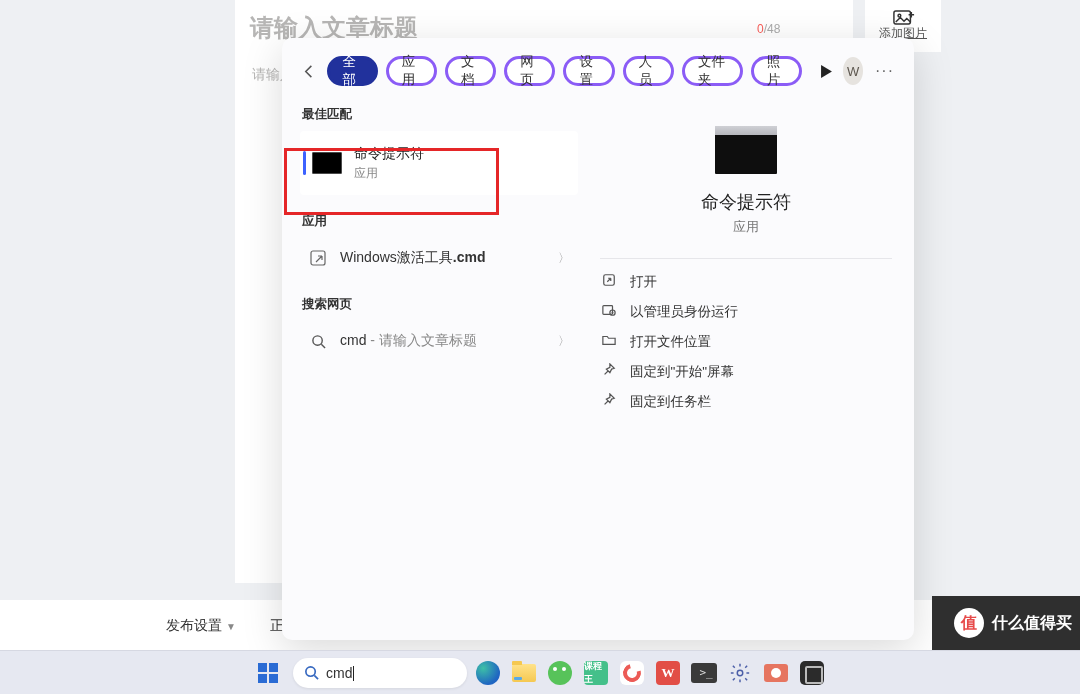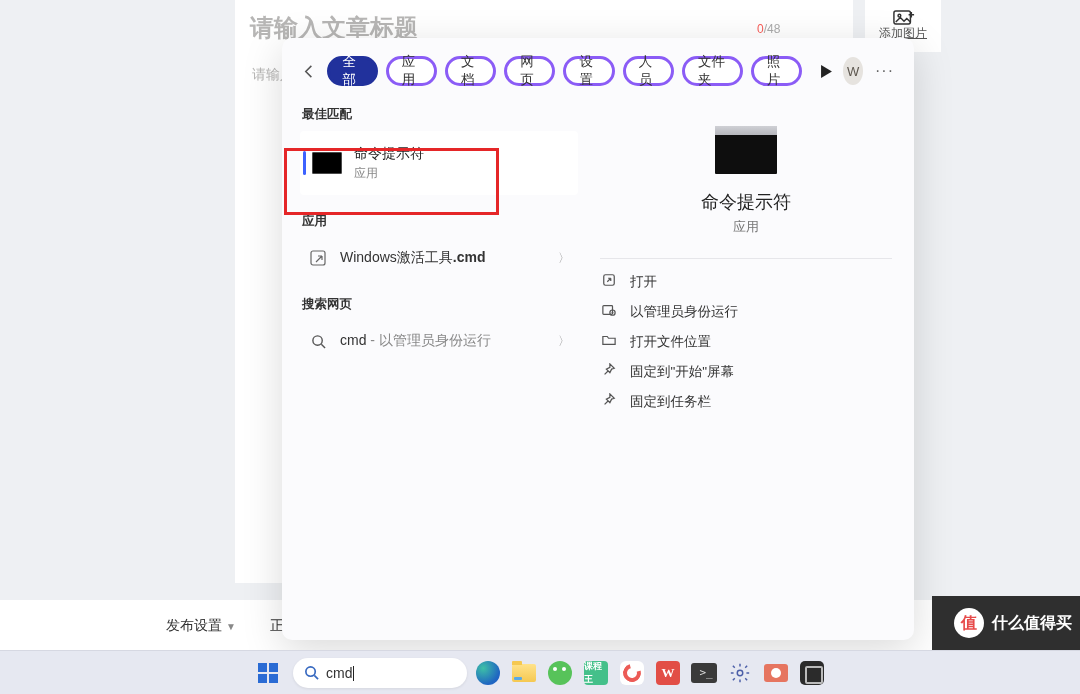--- a/index.html
+++ b/index.html
@@ -166,21 +166,21 @@
       </div>
 
       <div class="sec-label" style="margin-top:18px">搜索网页</div>
       <div class="list-row">
         <div class="lr-icon">
           <svg width="15" height="15" viewBox="0 0 16 16" fill="none" stroke="#555" stroke-width="1.5">
               <circle cx="7" cy="7" r="5"></circle>
               <line x1="11" y1="11" x2="15" y2="15"></line>
             </svg>
         </div>
-        <div class="lr-text"><span>cmd</span><span class="muted"> - 以管理员身份运行</span></div>
+        <div class="lr-text"><span>cmd</span><span class="muted"> - 请输入文章标题</span></div>
         <div class="lr-chev">〉</div>
       </div>
     </div>
 
     <div class="sp-right">
       <div class="preview-icon"></div>
       <div class="preview-title">命令提示符</div>
       <div class="preview-sub">应用</div>
       <div class="preview-divider"></div>
       <div class="action-row">

